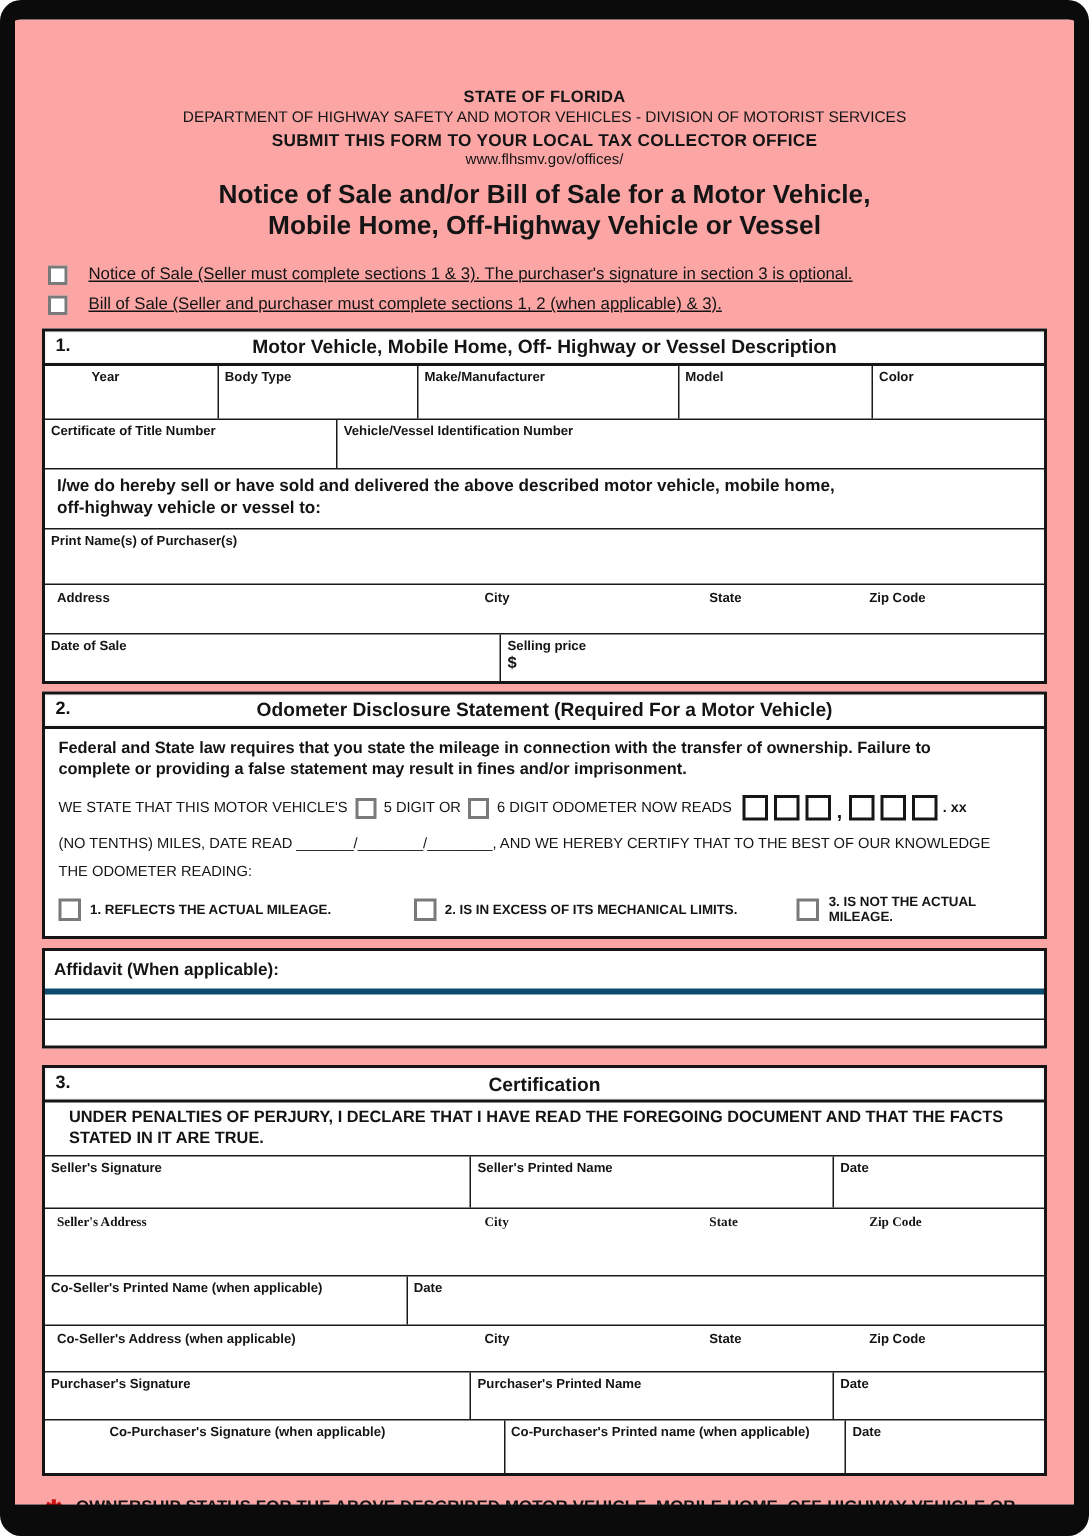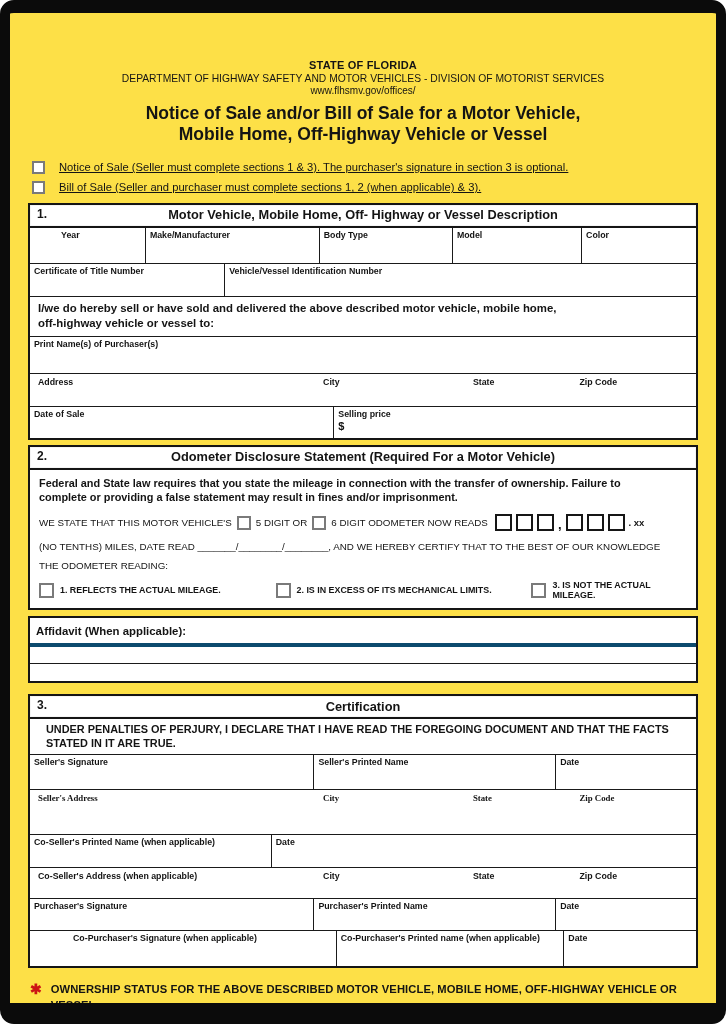--- a/index.html
+++ b/index.html
@@ -12,21 +12,21 @@
   }
   .frame {
     position: absolute; inset: 0;
     border: solid #0b0b0b;
     border-width: 13px 10px 21px 10px;
     border-radius: 14px;
     z-index: 6; pointer-events: none;
   }
   .content {
     position: absolute; top: 13px; left: 10px; right: 10px; bottom: 21px;
-    background: #fde047; z-index: 1;
+    background: #fca5a5; z-index: 1;
     padding: 46px 18px 0 18px;
   }
   
   .hdr { text-align: center; }
   .h-state  { font-size: 11px;  font-weight: bold; letter-spacing: .2px; }
   .h-dept   { font-size: 10.3px; margin-top: 2px; }
   .h-submit { font-size: 11.5px; font-weight: bold; margin-top: 4px; letter-spacing: .2px; }
   .h-url    { font-size: 10px; margin-top: 1px; }
   .h-title  { font-size: 17.5px; font-weight: bold; line-height: 1.22; margin-top: 7px; }
   
@@ -107,20 +107,21 @@
   .f-text { font-size: 11.2px; font-weight: bold; line-height: 1.35; letter-spacing: .1px; }
 </style>
 </head>
 <body>
 
 <div class="content">
 
   <div class="hdr">
     <div class="h-state">STATE OF FLORIDA</div>
     <div class="h-dept">DEPARTMENT OF HIGHWAY SAFETY AND MOTOR VEHICLES - DIVISION OF MOTORIST SERVICES</div>
+    <div class="h-submit">SUBMIT THIS FORM TO YOUR LOCAL TAX COLLECTOR OFFICE</div>
     <div class="h-url">www.flhsmv.gov/offices/</div>
     <div class="h-title">
       <div>Notice of Sale and/or Bill of Sale for a Motor Vehicle,</div>
       <div>Mobile Home, Off-Highway Vehicle or Vessel</div>
     </div>
   </div>
 
   <div class="options">
     <div class="opt-row">
       <span class="cb"></span>
@@ -134,25 +135,25 @@
 
   <div class="sec">
     <div class="sec-header">
       <span class="sec-num">1.</span>
       <span class="sec-title">Motor Vehicle, Mobile Home, Off- Highway or Vessel Description</span>
     </div>
     <div class="frow r-desc1">
       <div class="fcell c-year">
           <span class="flabel">Year</span>
         </div>
+      <div class="fcell c-body">
+          <span class="flabel">Body Type</span>
+        </div>
       <div class="fcell c-make">
           <span class="flabel">Make/Manufacturer</span>
-        </div>
-      <div class="fcell c-body">
-          <span class="flabel">Body Type</span>
         </div>
       <div class="fcell c-model">
           <span class="flabel">Model</span>
         </div>
       <div class="fcell c-color">
           <span class="flabel">Color</span>
         </div>
     </div>
     <div class="frow r-desc2">
       <div class="fcell c-title-num">

